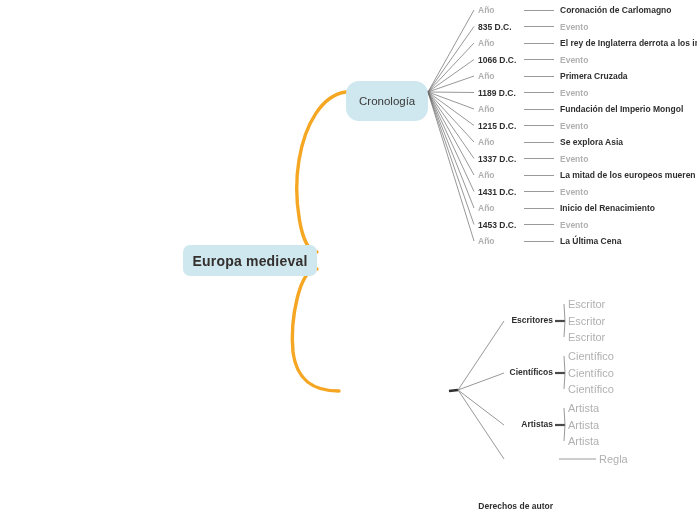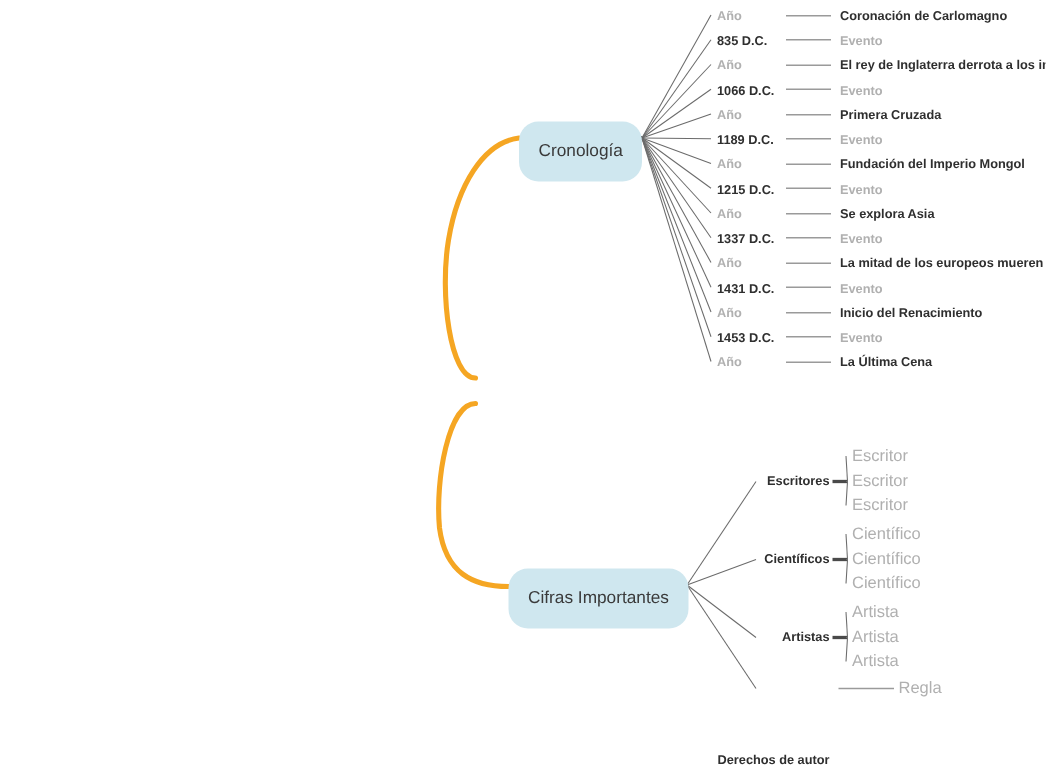--- a/index.html
+++ b/index.html
@@ -154,28 +154,28 @@
       <line x1="565" y1="373" x2="564" y2="389" stroke="#6b6b6b" stroke-width="0.7"></line>
       <line x1="458" y1="390" x2="504" y2="425" stroke="#6b6b6b" stroke-width="0.7"></line>
       <line x1="555" y1="425" x2="565" y2="425" stroke="#4a4a4a" stroke-width="2.2"></line>
       <line x1="565" y1="425" x2="564" y2="408" stroke="#6b6b6b" stroke-width="0.7"></line>
       <line x1="565" y1="425" x2="564" y2="425" stroke="#6b6b6b" stroke-width="0.7"></line>
       <line x1="565" y1="425" x2="564" y2="441" stroke="#6b6b6b" stroke-width="0.7"></line>
       <line x1="458" y1="390" x2="504" y2="459" stroke="#6b6b6b" stroke-width="0.7"></line>
       <line x1="559" y1="459" x2="596" y2="459" stroke="#9a9a9a" stroke-width="1"></line>
     </svg>
 
+  <div class="node pill root-node">
+    <span>Europa medieval</span>
+  </div>
 
   <div class="node pill branch-node" id="node-cronologia">
     <span>Cronología</span>
   </div>
 
-  <div class="node pill branch-node" id="node-cifras">
-    <span>Cifras Importantes</span>
-  </div>
 
   <div id="chrono-rows">
       <div class="chrono-row" style="top: 3.5px;">
         <span class="chrono-left txt-muted">Año</span>
         <span class="chrono-dash"></span>
         <span class="chrono-right txt-strong">Coronación de Carlomagno</span>
       </div>
       <div class="chrono-row" style="top: 20px; justify-content: center;">
         <span class="chrono-left txt-strong">835 D.C.</span>
         <span class="chrono-dash"></span>

